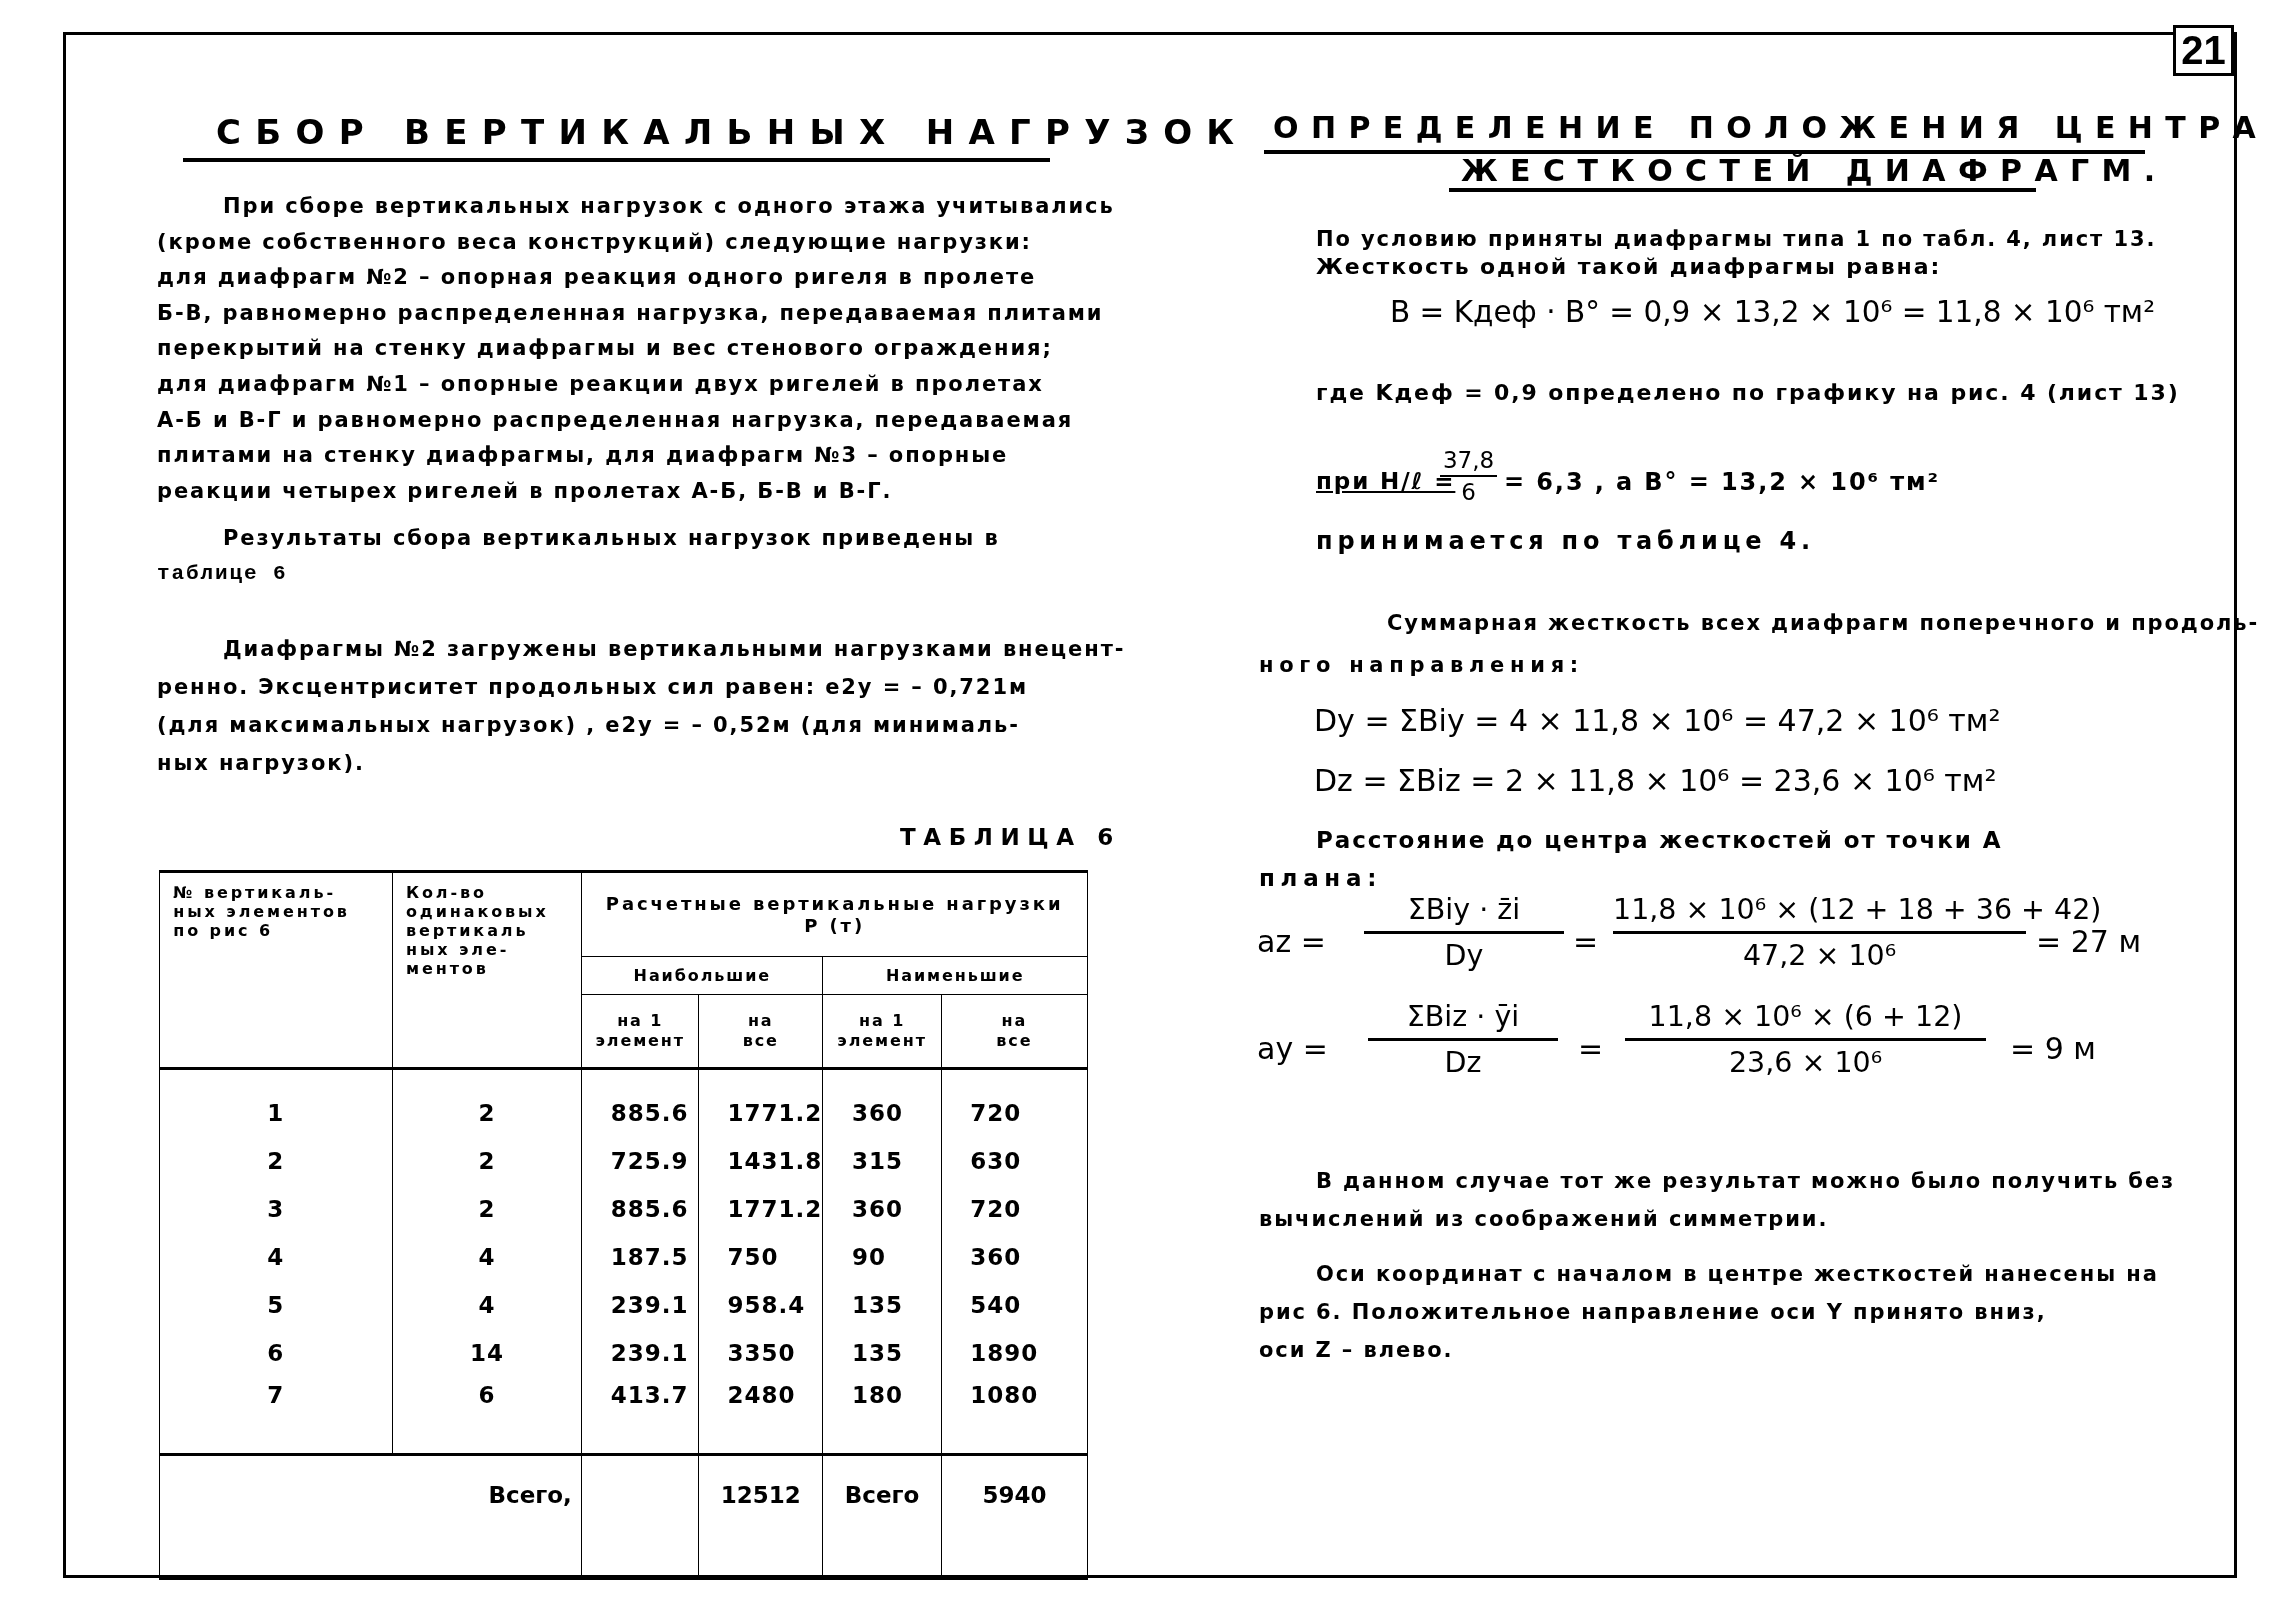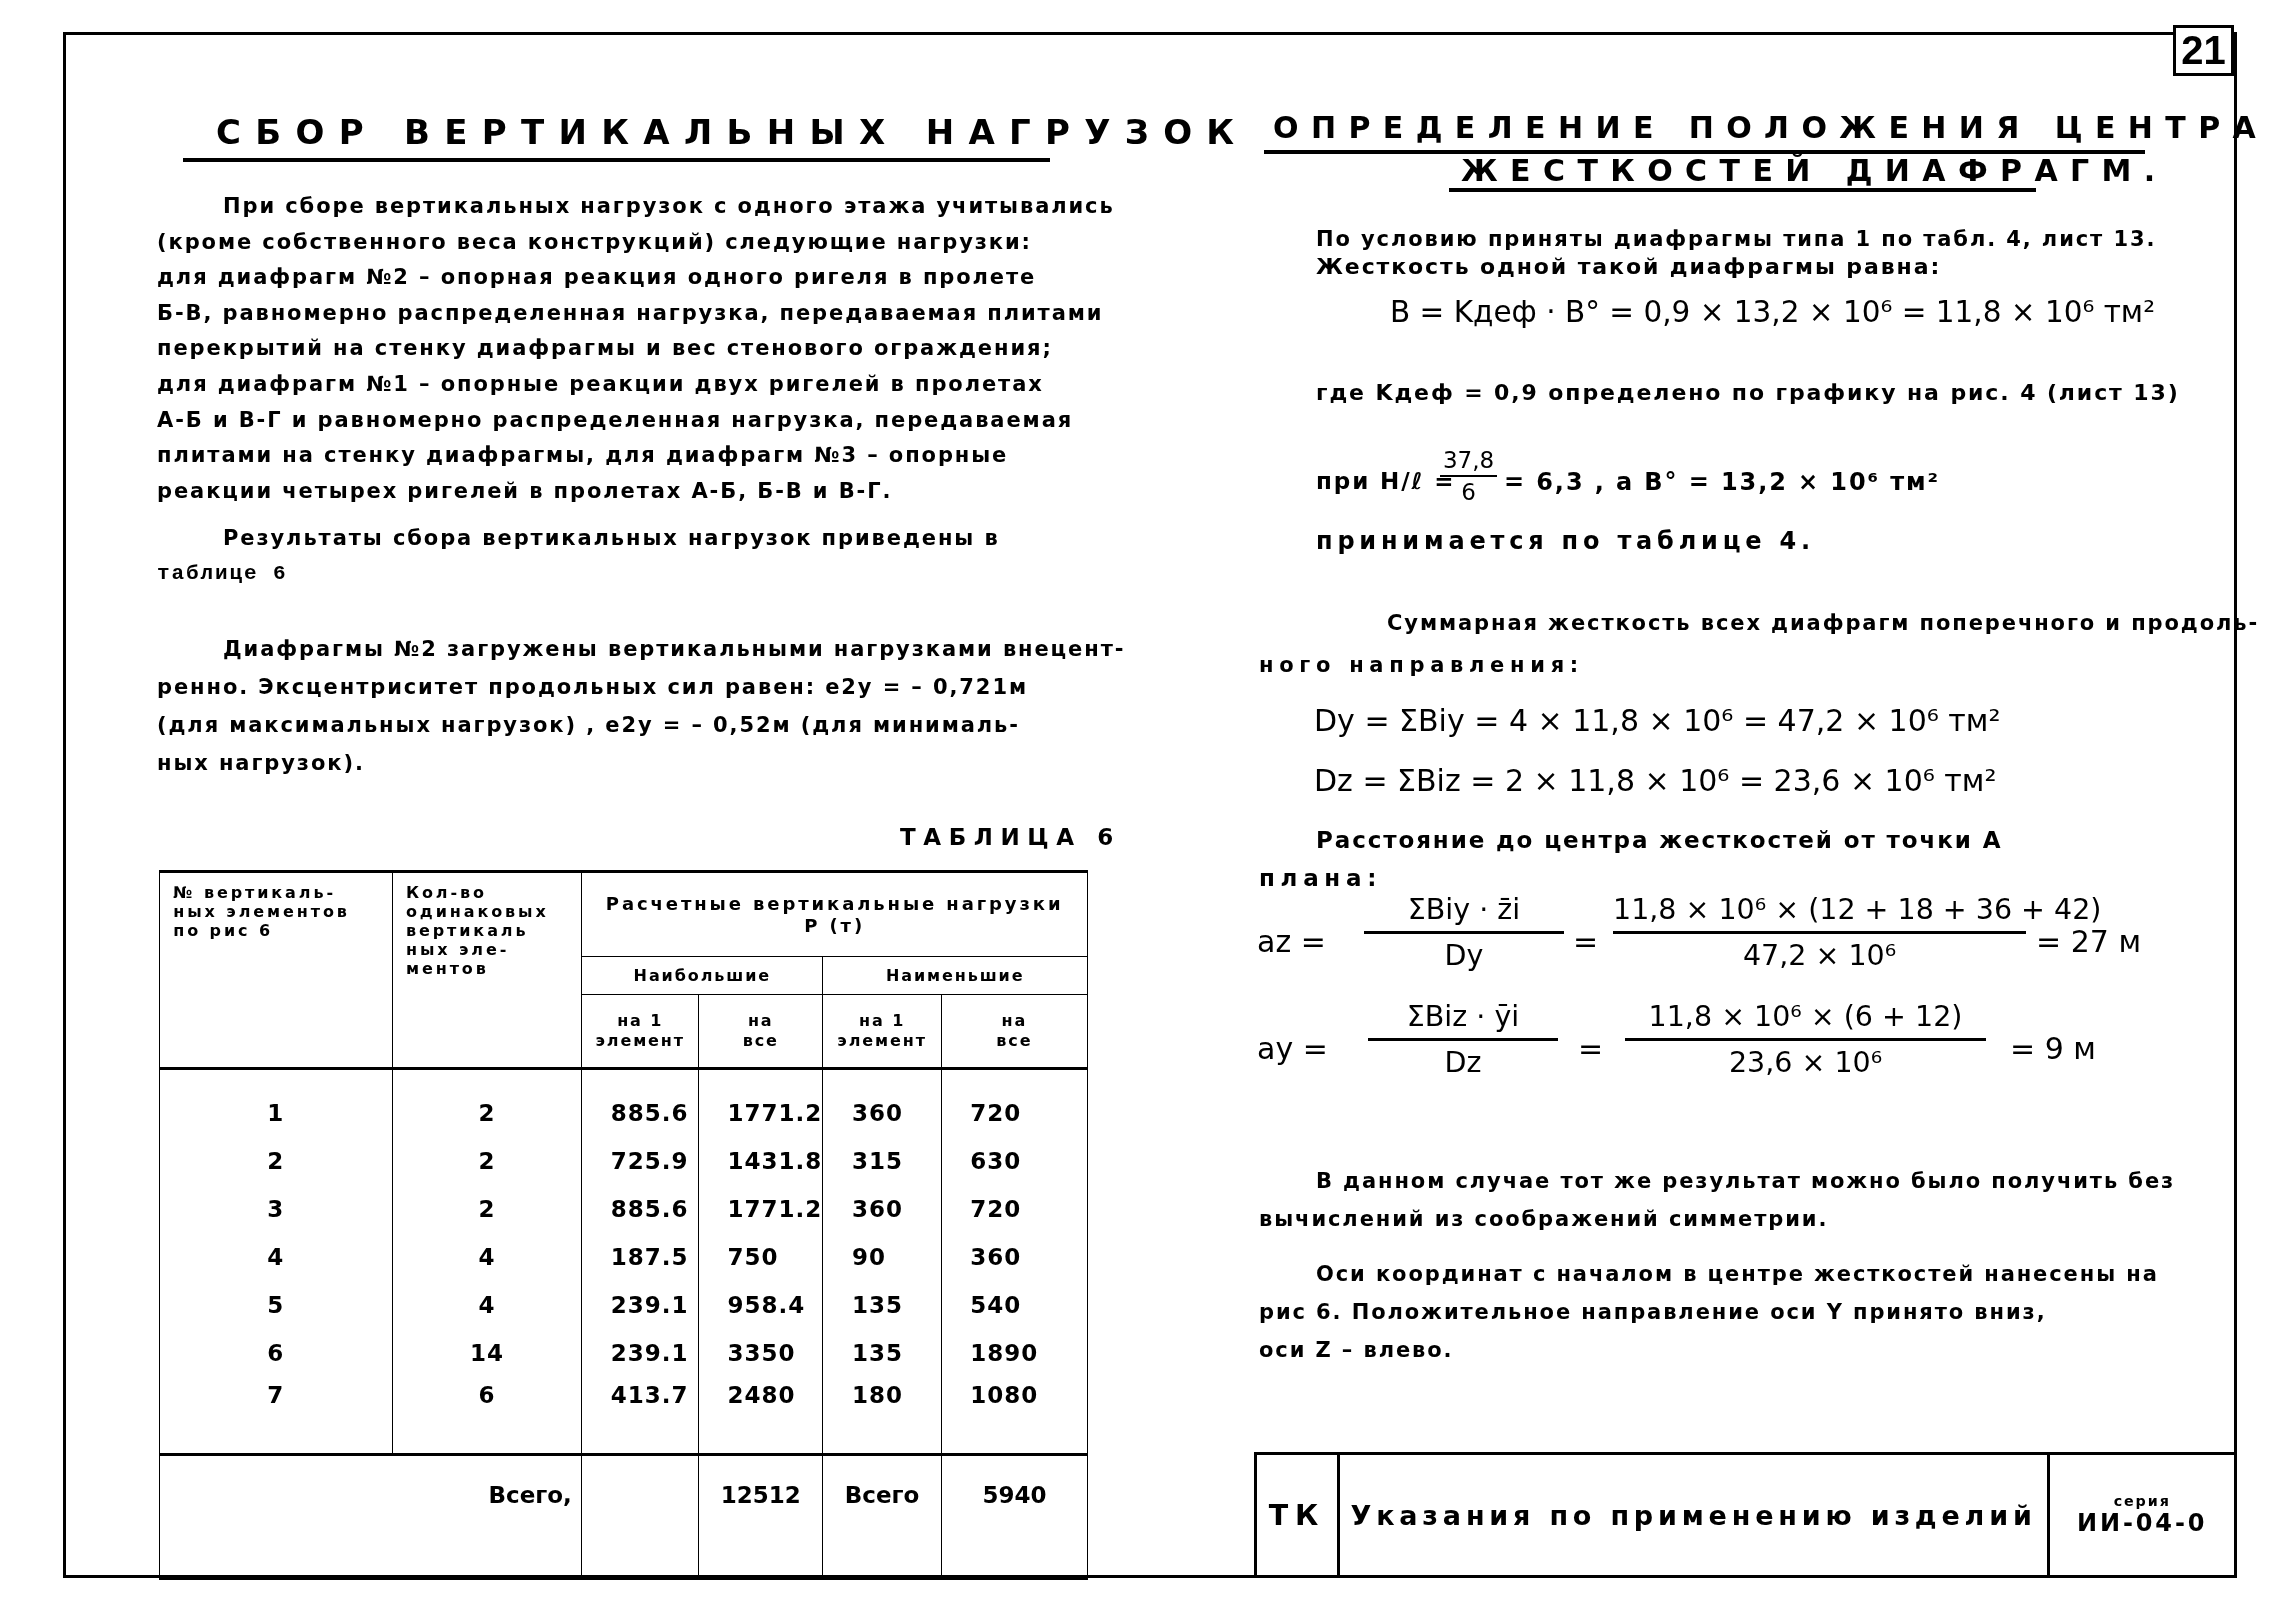--- a/index.html
+++ b/index.html
@@ -201,21 +201,21 @@
 <div class="uline" style="left:1449px; top:188px; width:587px;"></div>
 
 <div class="para" style="left:1316px; top:227px; font-size:21px;">По условию приняты диафрагмы типа 1 по табл. 4, лист 13.</div>
 <div class="para" style="left:1316px; top:254px; font-size:22px;">Жесткость одной такой диафрагмы равна:</div>
 
 <div class="fx" style="left:1390px; top:295px; font-size:29.5px;">B = Kдеф · B° =  0,9 × 13,2 × 10⁶ = 11,8 × 10⁶ тм²</div>
 
 <div class="para" style="left:1316px; top:380px; font-size:22px;">где Kдеф = 0,9 определено по графику на рис. 4 (лист 13)</div>
 
 <div>
-  <div class="para" style="left:1316px; top:468px; font-size:23px;">при H/ℓ =</div>
+  <div class="para" style="left:1316px; top:468px; font-size:23px;text-decoration:underline;">при H/ℓ =</div>
   <div class="frac" style="left:1440px; top:447px; width:57px; font-size:23px;text-align:center;">
     <div>37,8</div>
     <div class="line" style="height:2.4px; margin:1.9px 0;"></div>
     <div>6</div>
   </div>
   <div class="para" style="left:1504px; top:468px; font-size:24px;">= 6,3 ,  а   B° = 13,2 × 10⁶ тм²</div>
 </div>
 
 <div class="para" style="left:1316px; top:527px; font-size:24px; letter-spacing:4.8px;">принимается по таблице 4.</div>
 
@@ -268,23 +268,15 @@
 <div class="para" style="left:1259px; top:1338px; font-size:21px;">оси Z – влево.</div>
 
 <table class="tblock">
   <colgroup>
     <col style="width:83px">
       <col style="width:713px">
       <col style="width:88px">
       <col style="width:99px">
   </colgroup>
   <tbody>
-      <tr style="height:55px;">
-    <td class="tb-big">ТК</td>
-    <td class="tb-big" style="letter-spacing:4.8px; font-size:27px;">Указания по применению изделий</td>
-    <td colspan="2">
-      <div class="tb-small">серия</div>
-      <div class="tb-val" style="font-size:24px; letter-spacing:2.9px;">ИИ-04-0</div>
-    </td>
-  </tr>
 </tbody>
   </table>
 
 
 </body></html>

